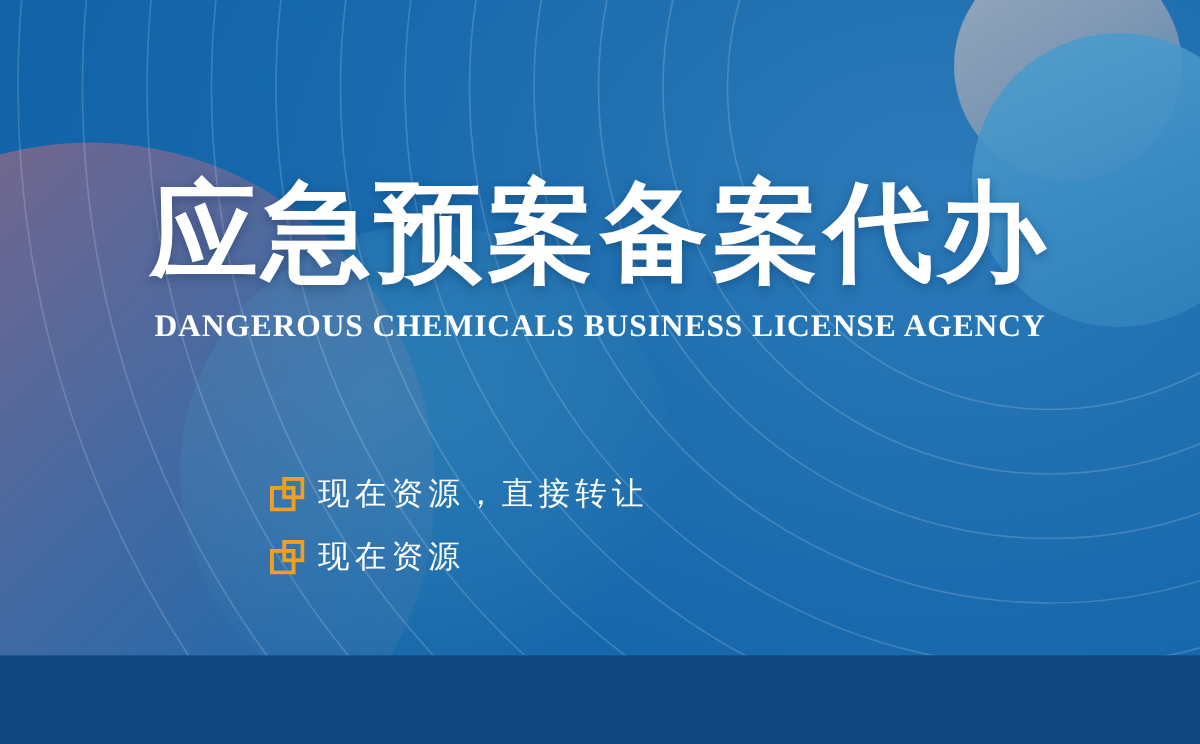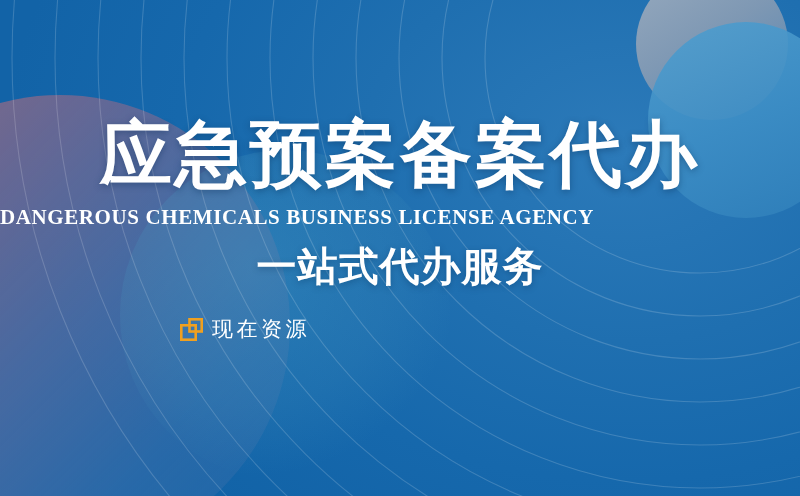--- a/index.html
+++ b/index.html
@@ -3,21 +3,21 @@
 <meta charset="utf-8">
 <style>
   html, body {
     margin: 0;
     padding: 0;
     background: #10477e;
   }
   #banner {
     position: relative;
     width: 800px;
-    height: 496px;
+    height: 437px;
     overflow: hidden;
     background: #1869ad;
     font-family: "Liberation Sans", "DejaVu Sans", sans-serif;
     user-select: none;
   }
 
   
   .bg-base {
     position: absolute;
     inset: 0;
@@ -112,20 +112,21 @@
     letter-spacing: 3px;
     font-family: "DejaVu Sans", "Liberation Sans", sans-serif;
     text-shadow: 0 2px 7px rgba(7,45,85,0.40);
   }
 
   .title-en {
     position: absolute;
     left: 0;
     right: 0;
     top: 205px;
+    text-align: center;
     font-family: "Liberation Serif", "DejaVu Serif", serif;
     font-size: 21px;
     font-weight: 700;
     color: #ffffff;
     letter-spacing: 0.6px;
     white-space: nowrap;
   }
 
   .title-sub {
     position: absolute;
@@ -201,24 +202,30 @@
       <circle cx="700" cy="58" r="688"></circle>
     </g>
   </svg>
 
   <div class="content">
 
     <div class="title-main">应急预案备案代办</div>
 
     <div class="title-en">DANGEROUS CHEMICALS BUSINESS LICENSE AGENCY</div>
 
-    <div class="title-sub">一站式代办服务</div>
 
     <div class="bullets">
 
+      <div class="bullet-row">
+        <svg class="bullet-icon" viewBox="0 0 23 23">
+          <rect x="1.3" y="7.3" width="14.4" height="14.4" fill="none" stroke="#f0a020" stroke-width="2.6"></rect>
+          <rect x="9.5" y="1.3" width="12.2" height="12.2" fill="none" stroke="#f0a020" stroke-width="2.6"></rect>
+        </svg>
+        <span class="bullet-text">现在资源，直接转让</span>
+      </div>
 
 
       <div class="bullet-row">
         <svg class="bullet-icon" viewBox="0 0 23 23">
           <rect x="1.3" y="7.3" width="14.4" height="14.4" fill="none" stroke="#f0a020" stroke-width="2.6"></rect>
           <rect x="9.5" y="1.3" width="12.2" height="12.2" fill="none" stroke="#f0a020" stroke-width="2.6"></rect>
         </svg>
         <span class="bullet-text">现在资源</span>
       </div>
 

